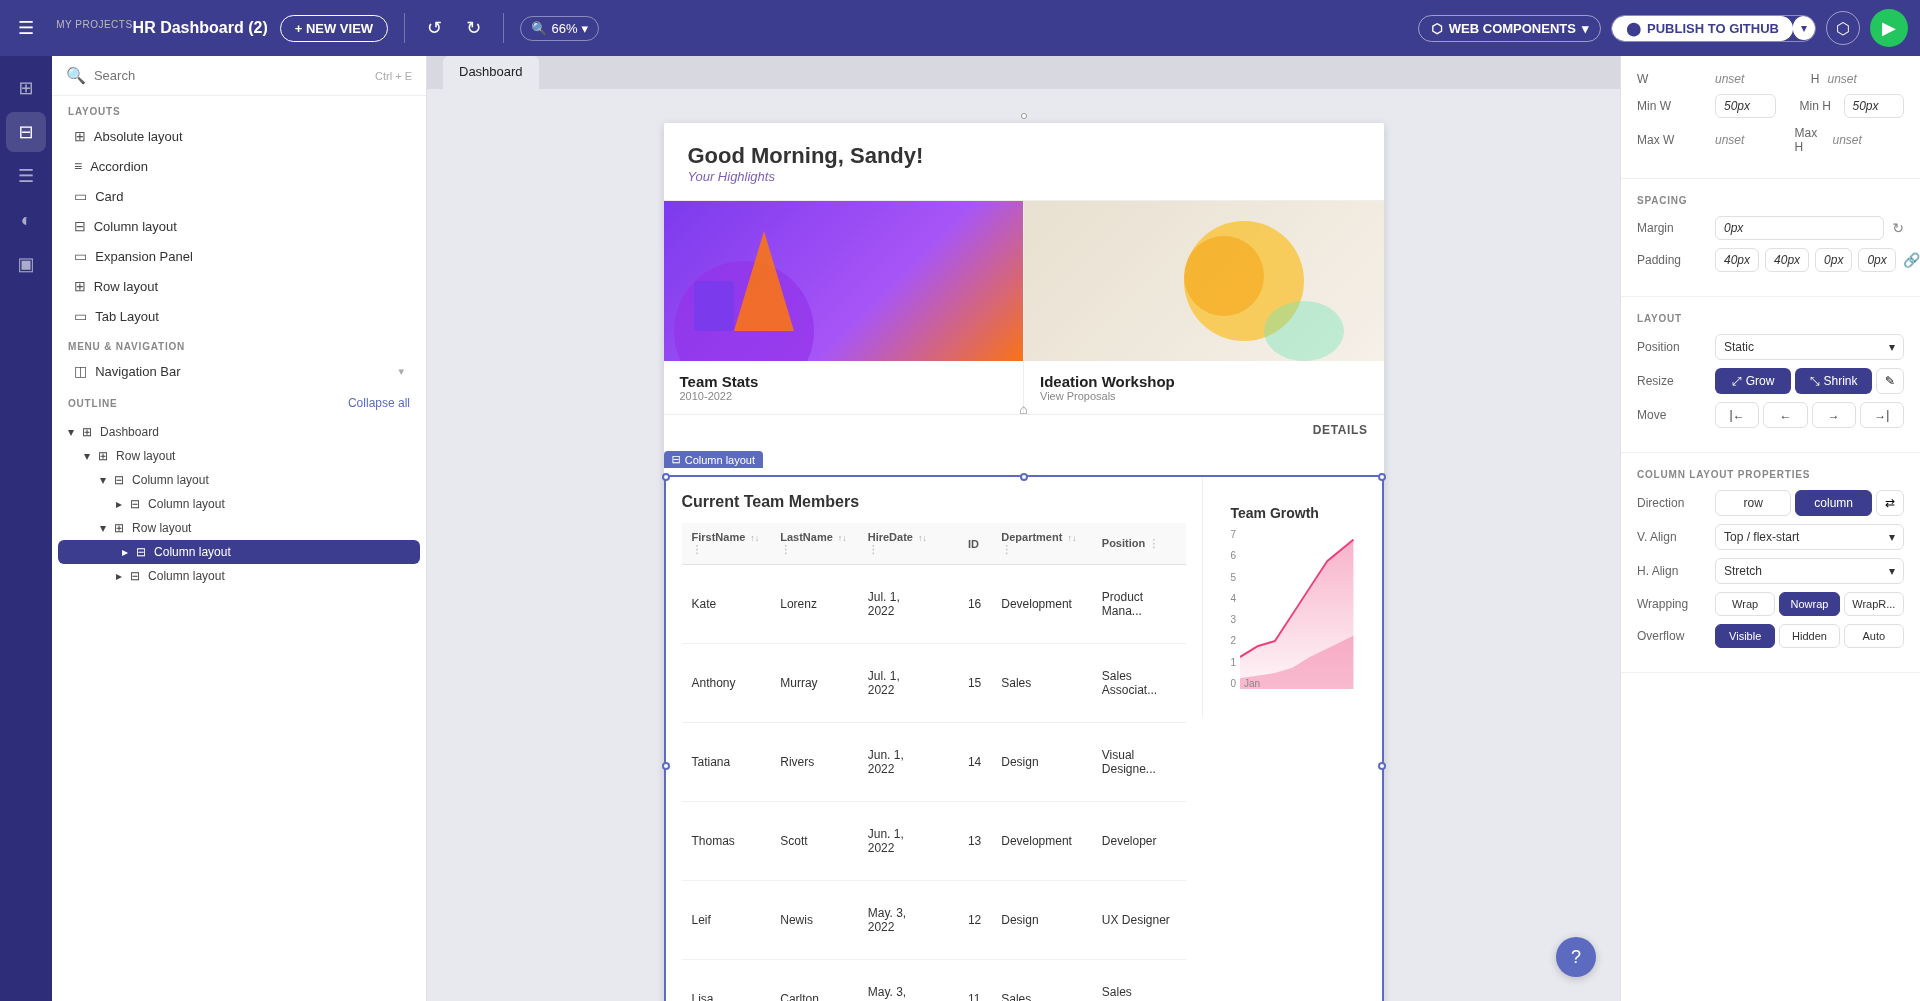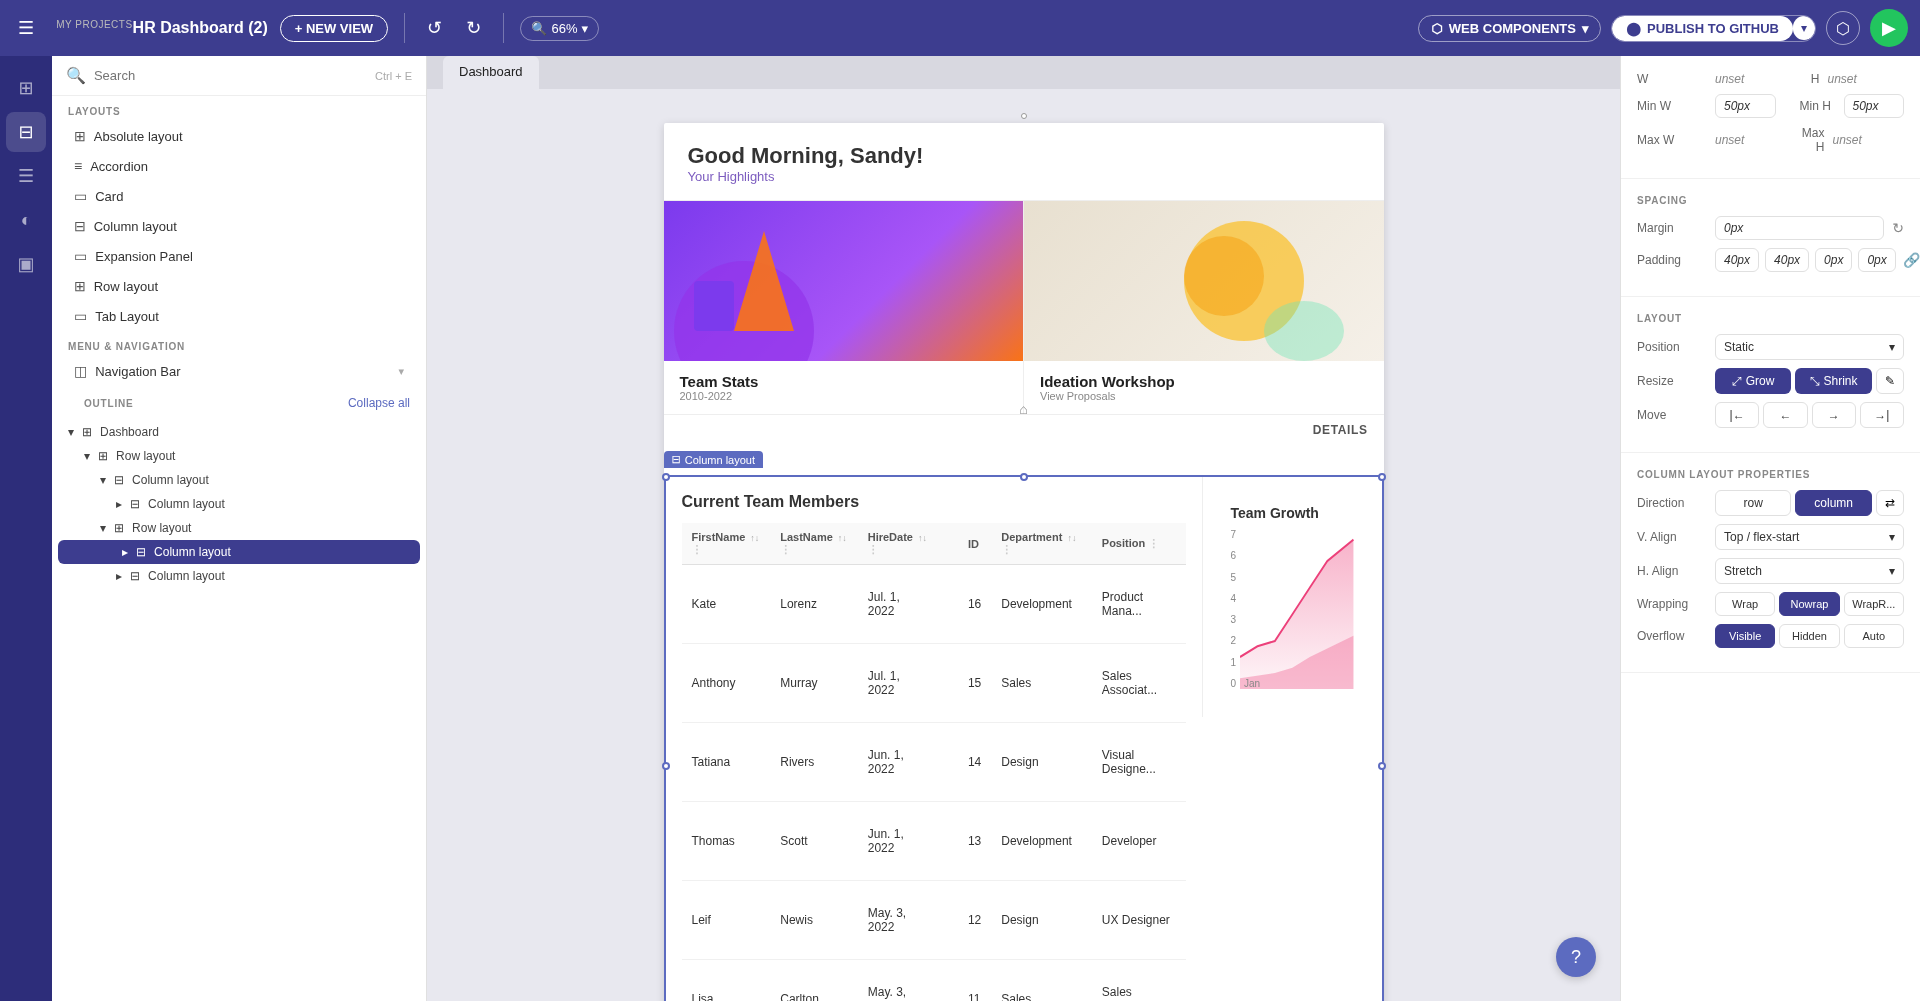--- a/index.html
+++ b/index.html
@@ -88,21 +88,21 @@
       display: flex; align-items: center; gap: 8px; padding: 7px 16px;
       font-size: 13px; color: #333; cursor: pointer; border-radius: 6px; margin: 0 6px;
     }
     .sidebar-item .item-icon { font-size: 14px; color: #555; }
     .sidebar-item .chevron { margin-left: auto; font-size: 11px; color: #aaa; }
 
     .sidebar-content { overflow-y: auto; flex: 1; }
 
     
     .outline-header {
-      display: flex; align-items: center; padding: 10px 16px; gap: 20px; margin-left: 16px;
+      display: flex; align-items: center; padding: 10px 16px; gap: 20px;
     }
     .outline-label { font-size: 10px; font-weight: 700; color: #888; letter-spacing: 0.08em; }
     .collapse-all-btn { margin-left: auto; font-size: 12px; color: #5c6bc0; cursor: pointer; }
     .outline-scroll { overflow-y: auto; }
     .outline-item {
       display: flex; align-items: center; padding: 5px 16px; font-size: 12px; color: #444;
       cursor: pointer; gap: 4px;
     }
     .outline-item.active { background: #3d3d8f; color: white; border-radius: 6px; margin: 0 6px; }
     .indent-1 { padding-left: 32px; }
@@ -131,21 +131,21 @@
       width: 720px; margin: 0 auto;
       box-shadow: 0 2px 8px rgba(0,0,0,0.15);
     }
 
     
     .greeting-section {
       padding: 20px 24px 16px;
       border-bottom: 1px solid #eee;
     }
     .greeting-title { font-size: 22px; font-weight: 700; color: #333; }
-    .greeting-sub { font-size: 13px; color: #7c5cbf; }
+    .greeting-sub { font-size: 13px; color: #7c5cbf; font-style: italic; }
 
     
     .cards-row { display: flex; gap: 0; }
     .card-item { flex: 1; overflow: hidden; }
     .card-img-placeholder {
       height: 160px; display: flex; align-items: center; justify-content: center;
       position: relative; overflow: hidden;
     }
     .card-img-left { background: linear-gradient(135deg, #7c3aed 0%, #a855f7 60%, #f97316 100%); }
     .card-img-right { background: linear-gradient(135deg, #e8e0d0 0%, #f5f0e8 100%); }
@@ -630,21 +630,21 @@
         </div>
         <span style="flex:0 0 8px"></span>
         <span class="prop-label" style="flex:0 0 36px;">Min H</span>
         <div class="prop-input">
           <span>50px</span>
         </div>
       </div>
       <div class="prop-row">
         <span class="prop-label">Max W</span>
         <span class="prop-value">unset</span>
-        <span class="prop-label" style="text-align:right;flex:0 0 30px;">Max H</span>
+        <span class="prop-label" style="text-align:left;flex:0 0 30px;">Max H</span>
         <span class="prop-value">unset</span>
       </div>
     </div>
 
     <div class="right-section">
       <div class="right-section-title">SPACING</div>
       <div class="prop-row">
         <span class="prop-label">Margin</span>
         <div class="prop-input">
           <span>0px</span>

